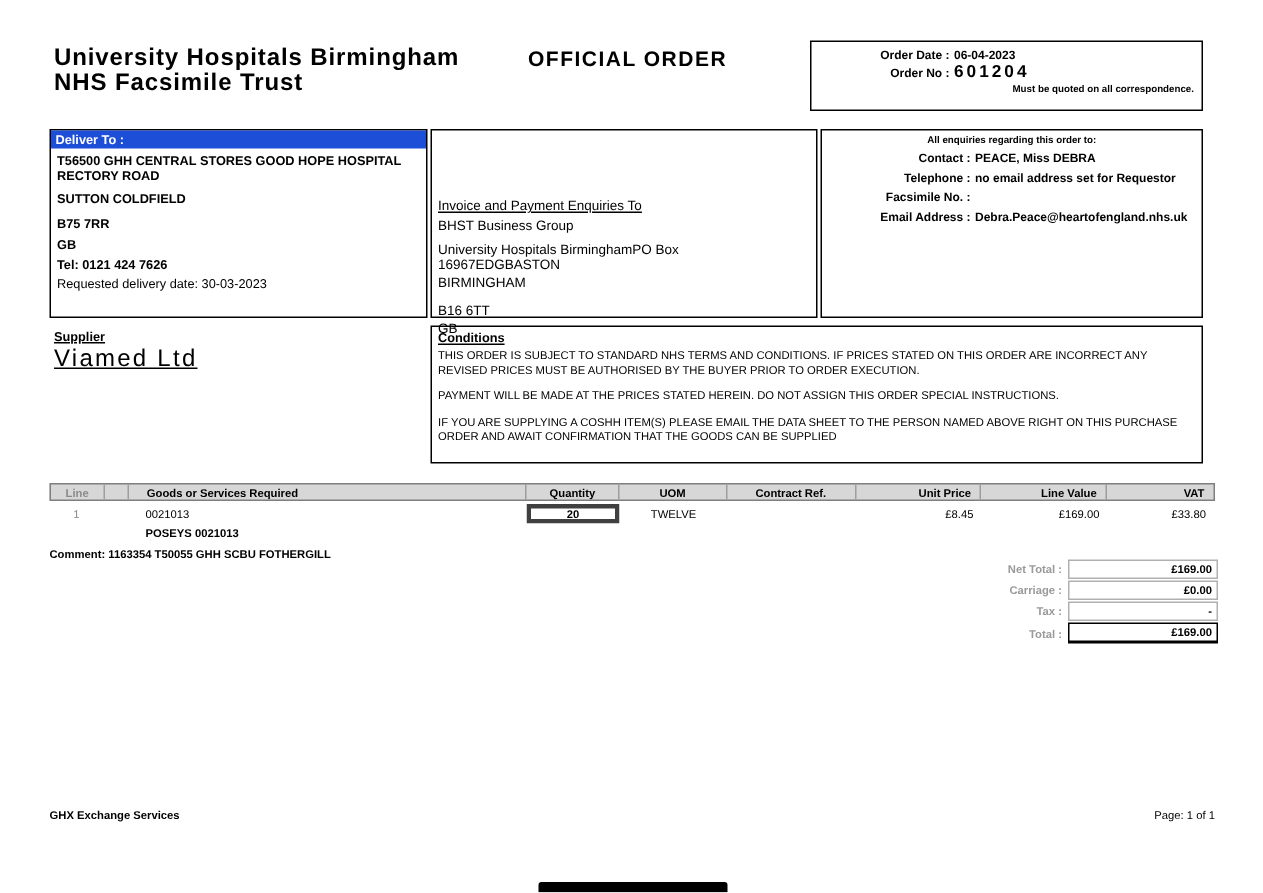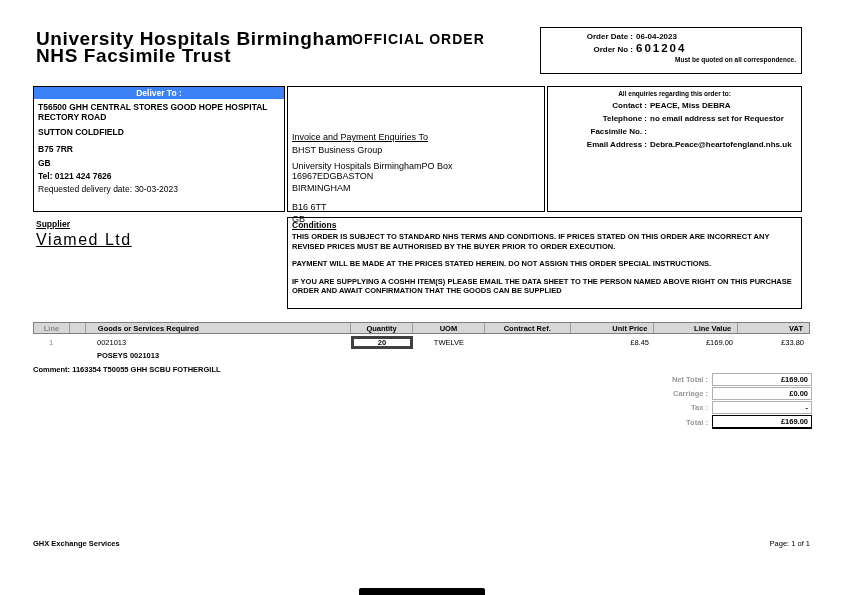--- a/index.html
+++ b/index.html
@@ -1,32 +1,32 @@
 <!DOCTYPE html>
 <html><head>
 <meta charset="utf-8">
 <style>
   * { margin:0; padding:0; box-sizing:border-box; }
   html,body { background:#fff; }
   body { font-family:"Liberation Sans", sans-serif; color:#000; }
   .page { position:relative; width:842px; height:595px; background:#fff; overflow:hidden; }
 
   
-  .trust-name { position:absolute; left:36px; top:30px; font-size:19px; font-weight:bold; letter-spacing:.6px; line-height:17px; }
+  .trust-name { position:absolute; left:36px; top:30px; font-size:16px; font-weight:bold; letter-spacing:.6px; line-height:17px; }
   .order-title { position:absolute; left:352px; top:31px; font-size:14px; font-weight:bold; letter-spacing:1px; }
   .order-box { position:absolute; left:540px; top:27px; width:262px; height:47px; border:1px solid #000; padding-top:3px; }
   .ob-row { display:grid; grid-template-columns:92px 1fr; align-items:baseline; margin-top:1px; }
   .ob-label { font-size:8px; font-weight:bold; text-align:right; }
   .ob-value { font-size:8px; font-weight:bold; padding-left:3px; }
   .ob-value.order-no { font-size:11.5px; letter-spacing:2px; }
   .ob-note { font-size:6.5px; font-weight:bold; text-align:right; padding-right:5px; margin-top:2px; }
 
   
   .deliver-box { position:absolute; left:33px; top:86px; width:252px; height:126px; border:1px solid #000; }
-  .deliver-head { background:#3b82f6; color:#fff; font-size:8.5px; font-weight:bold; padding:1px 3px;text-align:center; }
+  .deliver-head { background:#1d4ed8; color:#fff; font-size:8.5px; font-weight:bold; padding:1px 3px; }
   .deliver-body { padding:3px 4px; font-size:8.5px; line-height:10px; }
   .b { font-weight:bold; }
   .dl-2 { margin-top:5px; }
   .dl-3 { margin-top:7px; }
   .dl-4 { margin-top:4px; }
   .dl-5 { margin-top:3px; }
   .dl-6 { margin-top:3px; }
 
   .invoice-box { position:absolute; left:287px; top:86px; width:258px; height:126px; border:1px solid #000; padding:2px 4px; font-size:9px; line-height:10px; }
   .inv-head { font-weight:normal; text-decoration:underline;margin-top:43px; }
@@ -40,21 +40,21 @@
   .enq-head { font-size:6.5px; font-weight:bold; text-align:center; }
   .enq-row { display:grid; grid-template-columns:95px 1fr; margin-top:4px; }
   .enq-label { font-size:8px; font-weight:bold; text-align:right; }
   .enq-value { font-size:8px; font-weight:bold; padding-left:3px; }
 
   
   .supplier-head { position:absolute; left:36px; top:219px; font-size:8.5px; font-weight:bold; text-decoration:underline; }
   .supplier-name { position:absolute; left:36px; top:231px; font-size:16px; letter-spacing:1.5px; text-decoration:underline; }
   .conditions-box { position:absolute; left:287px; top:217px; width:515px; height:92px; border:1px solid #000; padding:2px 4px; }
   .cond-head { font-size:8.5px; font-weight:bold; text-decoration:underline; }
-  .cond-para { font-size:7.5px; font-weight:bold; line-height:9.5px; margin-top:2px; }
+  .cond-para { font-size:7.5px; font-weight:normal; line-height:9.5px; margin-top:2px; }
   .cond-para + .cond-para { margin-top:8px; }
 
   
   .items-table { position:absolute; left:33px; top:322px; width:777px; font-size:7.5px; }
   .t-header { display:flex; background:#d7d7d7; border:1px solid #7f7f7f; height:12px; align-items:center; font-weight:bold; }
   .t-header .cell { border-right:1px solid #9e9e9e; height:100%; display:flex; align-items:center; }
   .t-header .cell:last-child { border-right:none; }
   .cell { overflow:hidden; white-space:nowrap; }
   .c-line { width:36px; justify-content:center; text-align:center; }
   .c-spacer { width:16px; }

